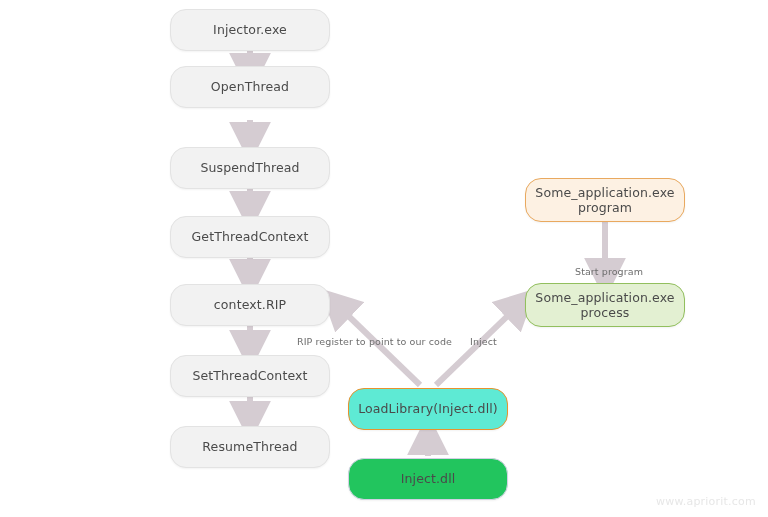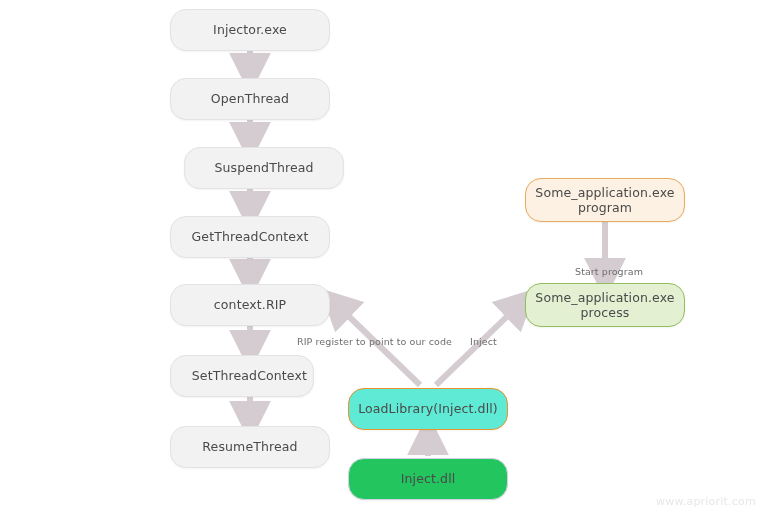--- a/index.html
+++ b/index.html
@@ -110,37 +110,37 @@
       <line x1="420" y1="385" x2="336" y2="304"></line>
       <line x1="436" y1="385" x2="520" y2="304"></line>
       <line x1="428" y1="456" x2="428" y2="436"></line>
     </g>
   </svg>
 
   <div class="node gray" style="left:170px;top:9px;width:160px;height:42px;">
     <span class="label">Injector.exe</span>
   </div>
 
-  <div class="node gray" style="left:170px;top:78px;width:160px;height:42px;">
+  <div class="node gray" style="left:170px;top:66px;width:160px;height:42px;">
     <span class="label">OpenThread</span>
   </div>
 
-  <div class="node gray" style="left:170px;top:147px;width:160px;height:42px;margin-left:14px;">
+  <div class="node gray" style="left:170px;top:147px;width:160px;height:42px;">
     <span class="label">SuspendThread</span>
   </div>
 
   <div class="node gray" style="left:170px;top:284px;width:160px;height:42px;">
     <span class="label">context.RIP</span>
   </div>
 
   <div class="node gray" style="left:170px;top:216px;width:160px;height:42px;">
     <span class="label">GetThreadContext</span>
   </div>
 
-  <div class="node gray" style="left:170px;top:355px;width:144px;height:42px;justify-content:flex-end;">
+  <div class="node gray" style="left:170px;top:355px;width:160px;height:42px;">
     <span class="label">SetThreadContext</span>
   </div>
 
   <div class="node gray" style="left:170px;top:426px;width:160px;height:42px;">
     <span class="label">ResumeThread</span>
   </div>
 
   <div class="node orange-light" style="left:525px;top:178px;width:160px;height:44px;">
     <span class="label">Some_application.exe
 program</span>

